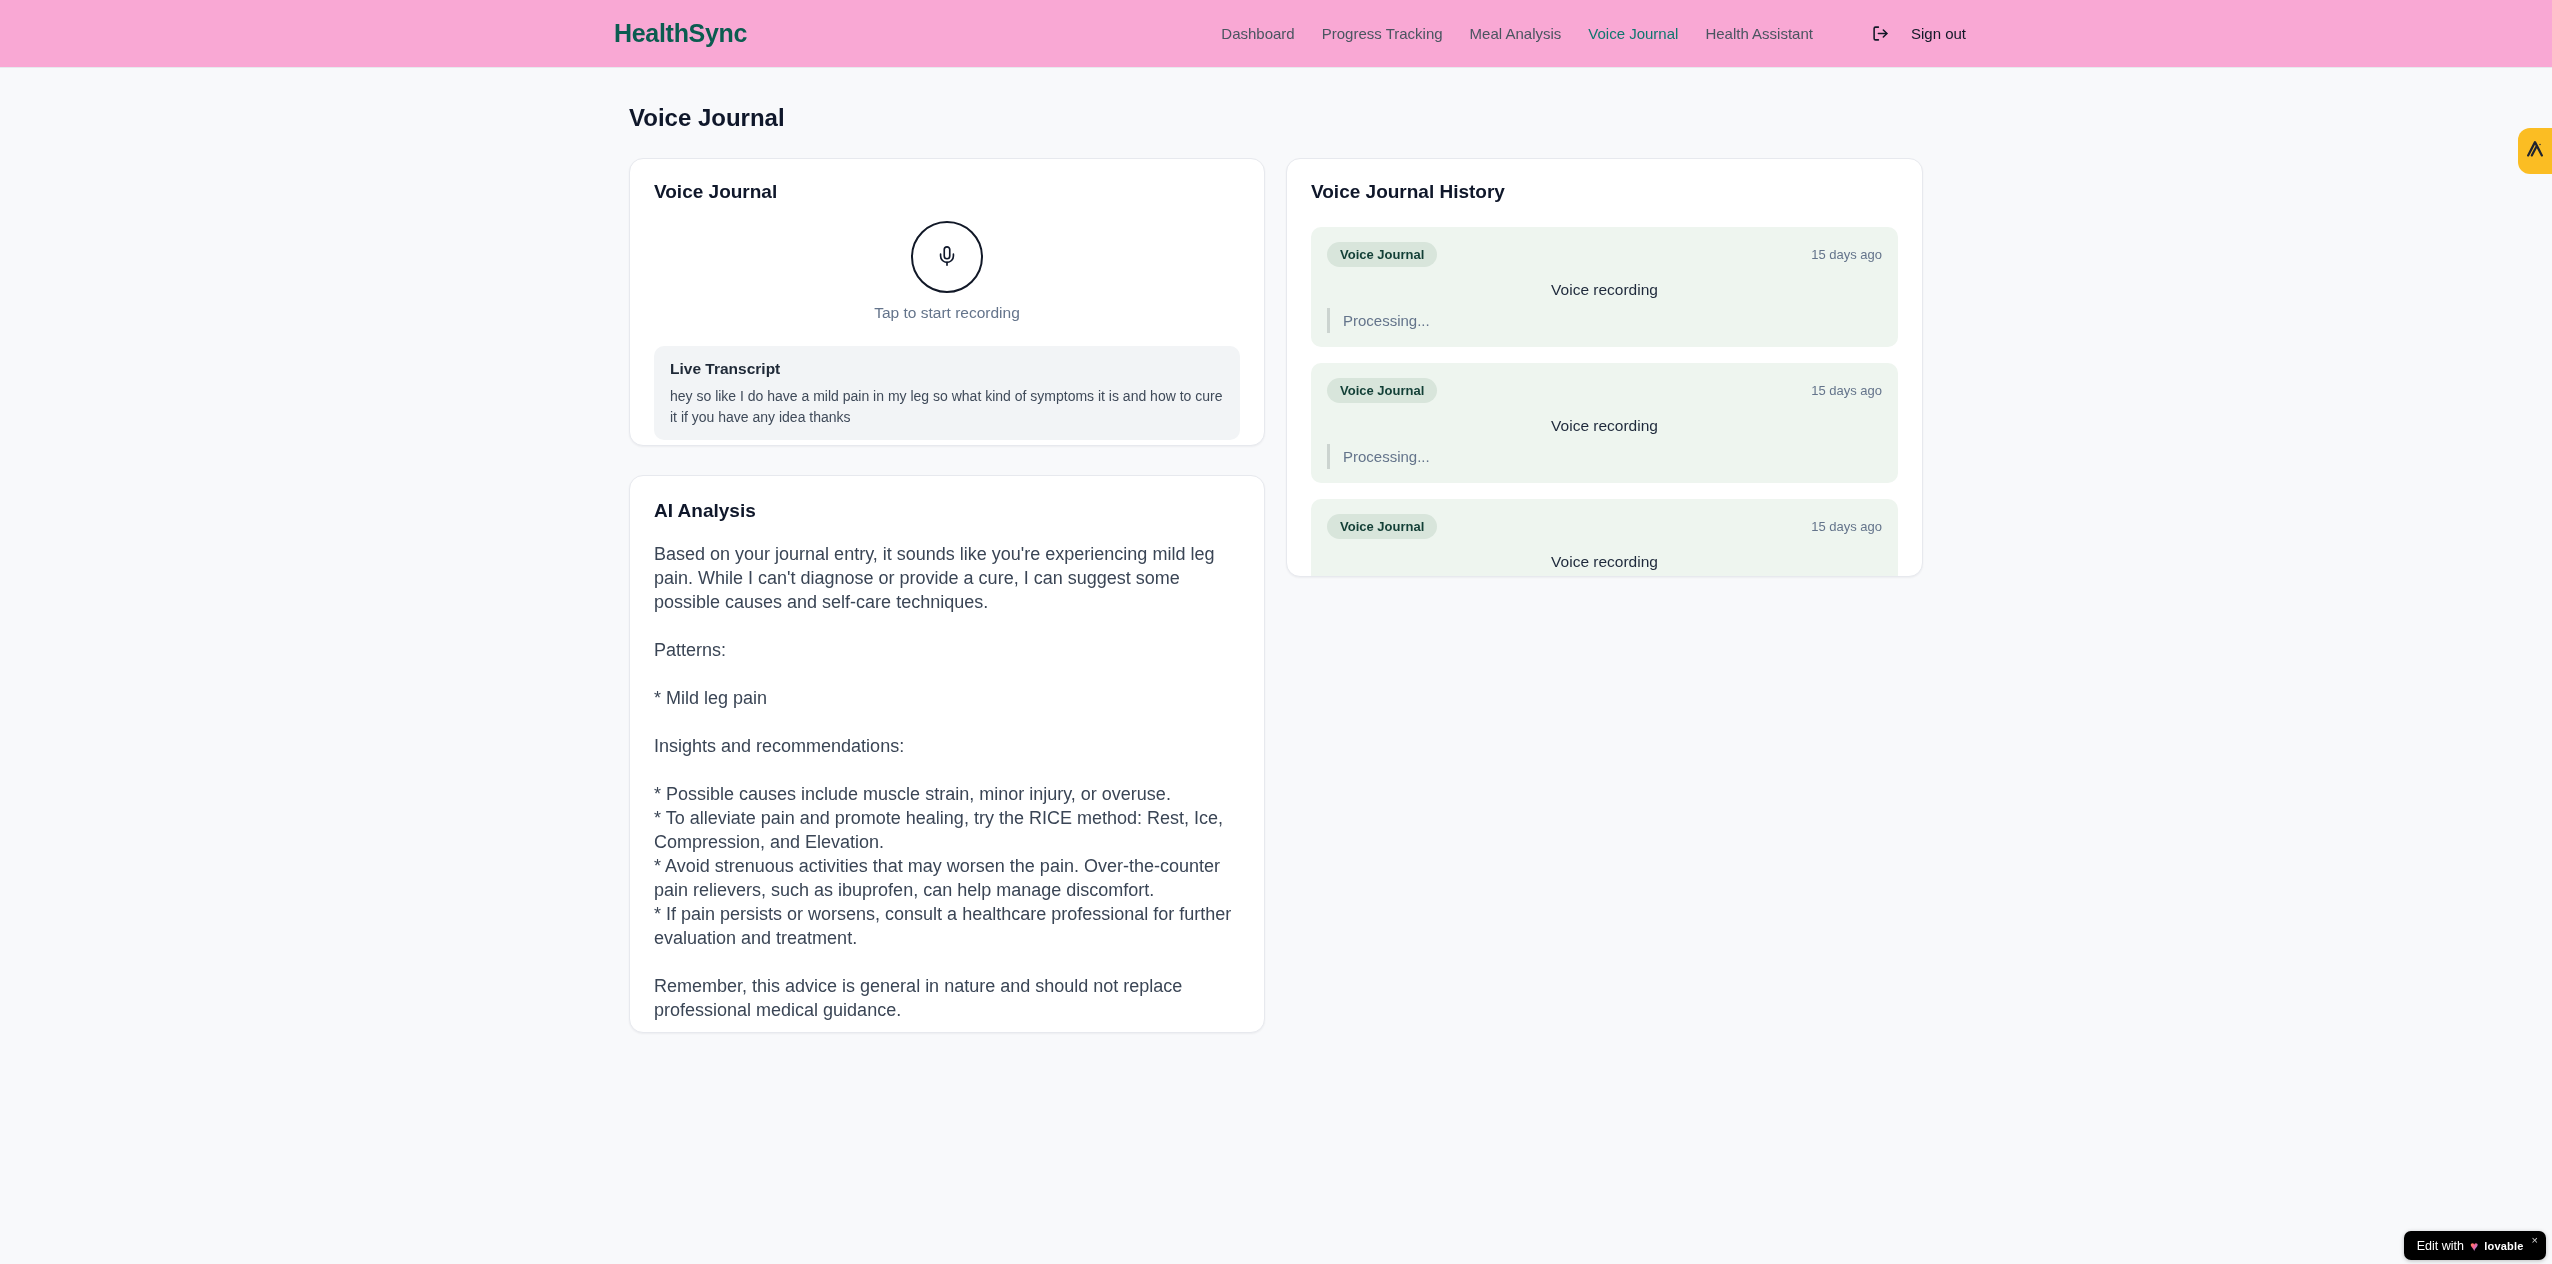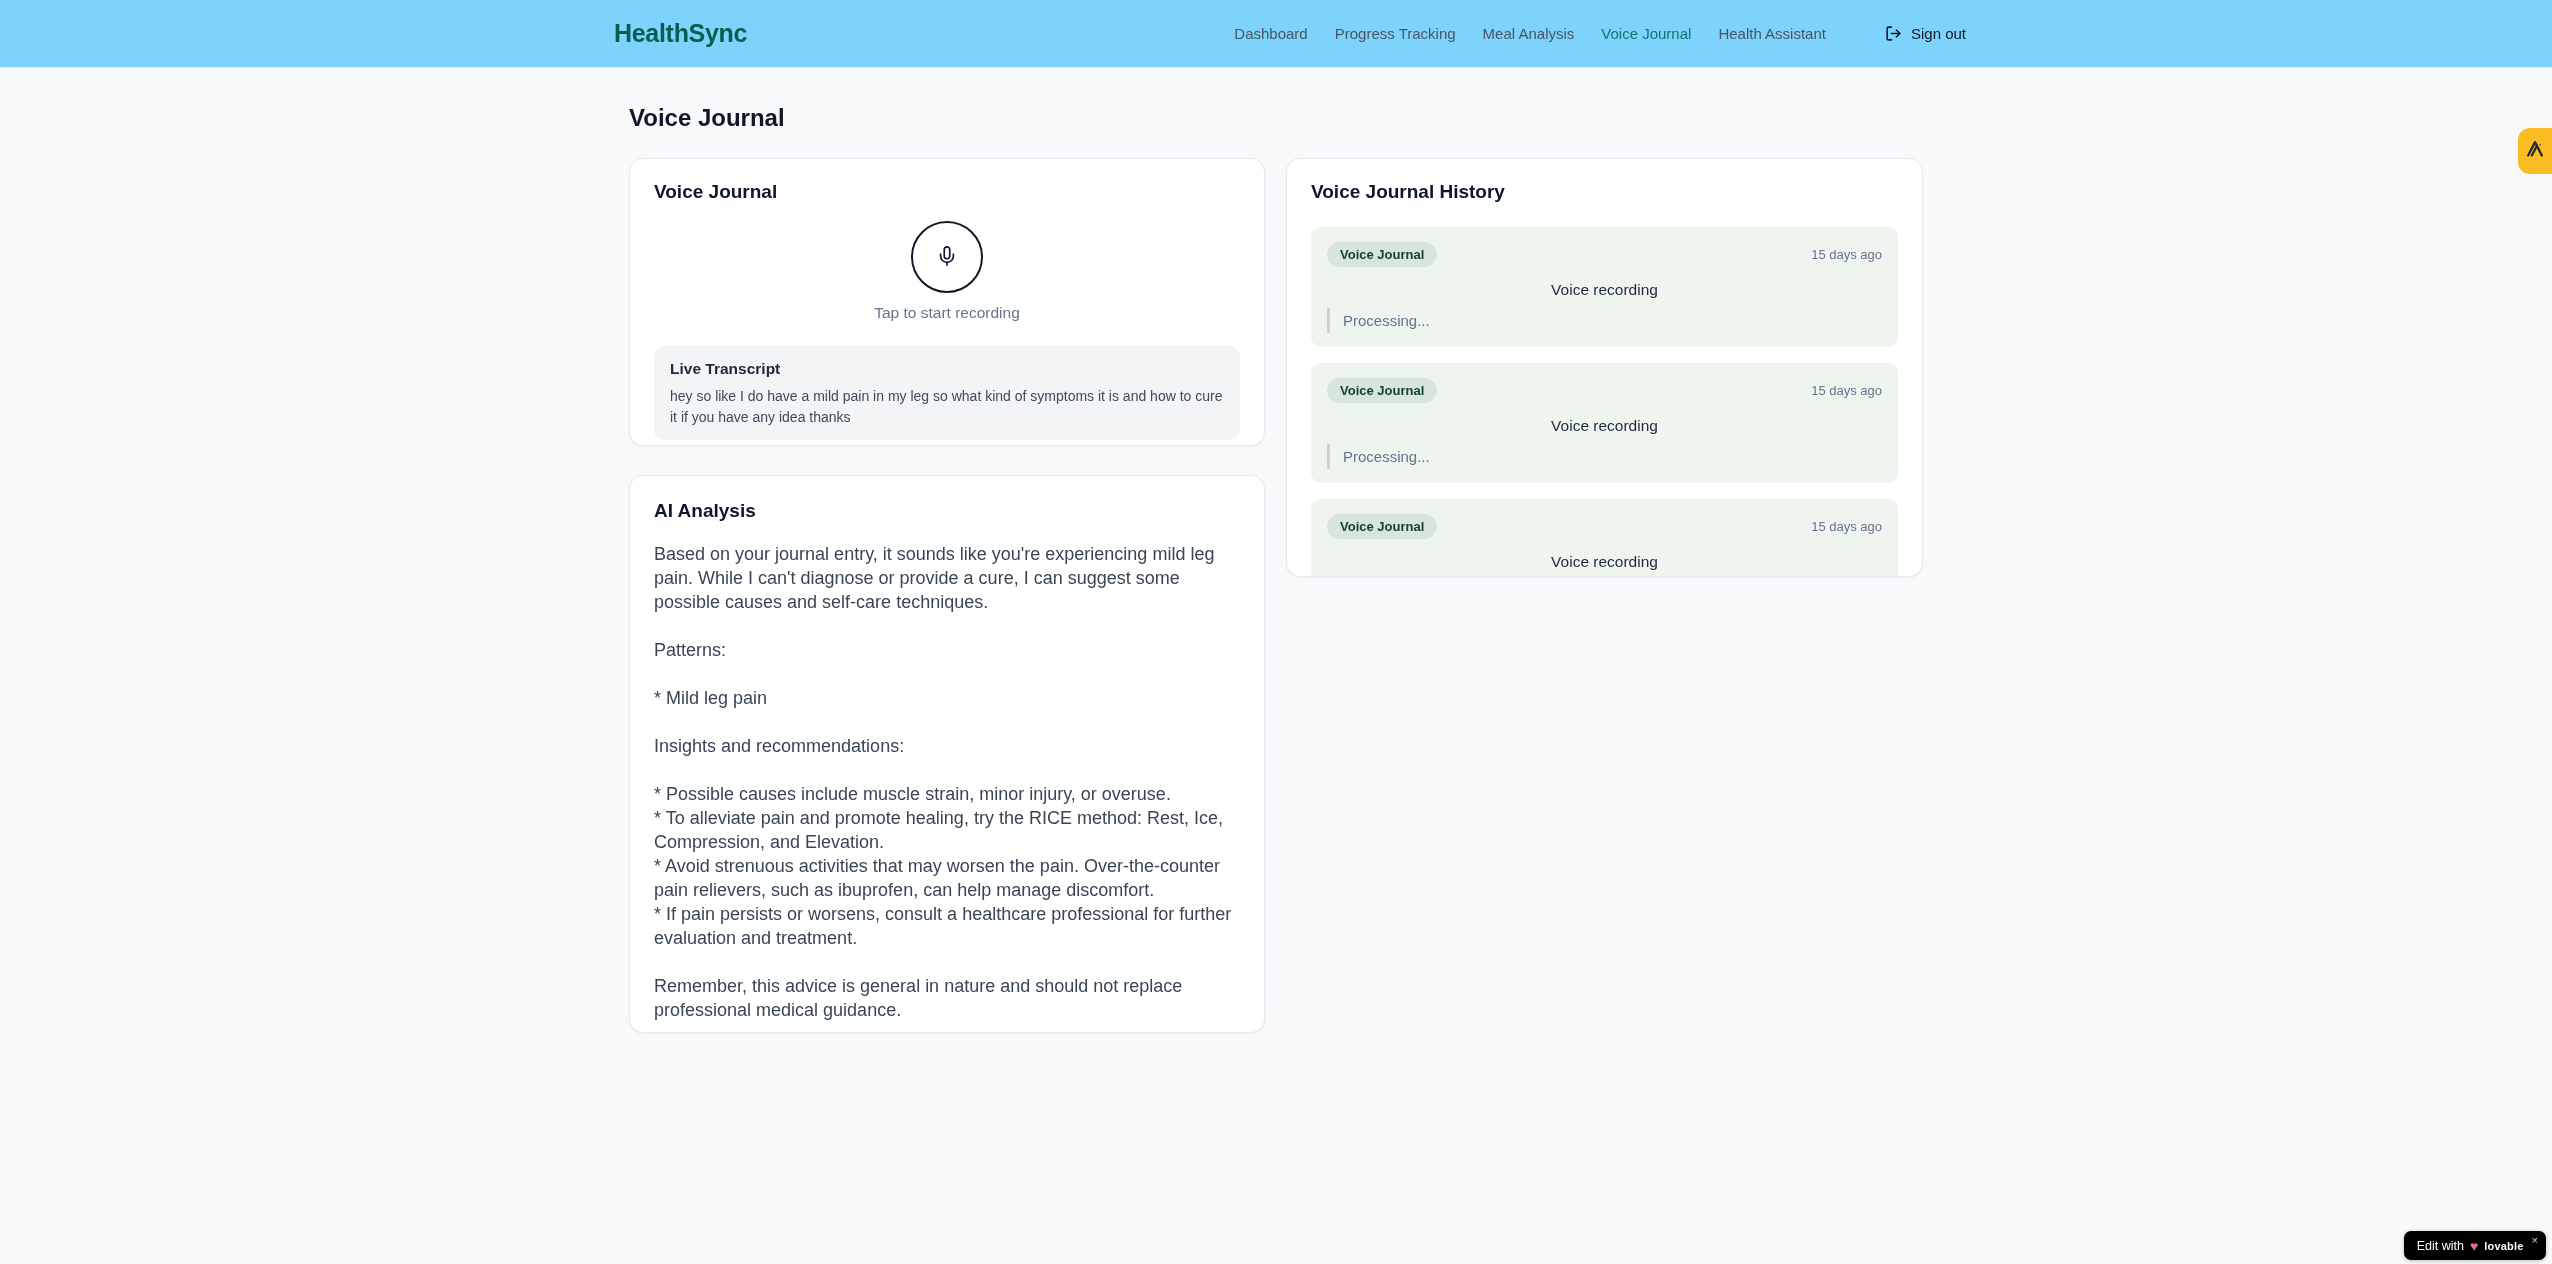--- a/index.html
+++ b/index.html
@@ -6,36 +6,36 @@
   html,body { width:2552px; height:1264px; overflow:hidden; }
   body {
     font-family:"Liberation Sans", sans-serif;
     background:#f8f9fb;
     color:#0f172a;
     position:relative;
   }
 
   
   .header {
-    height:68px; background:#7dd3fc; border-bottom:1px solid #e7eaee;padding-left:28px;
+    height:68px; background:#f9a8d4; border-bottom:1px solid #e7eaee;padding-left:28px;
   }
   .header-inner {
     width:1352px; height:100%; margin:0 auto;
     display:flex; align-items:center; justify-content:space-between;
   }
   .logo {
     font-size:25px; font-weight:700; color:#0b5c50; letter-spacing:-0.3px; cursor:pointer;
   }
   .nav { display:flex; align-items:center; gap:27px; }
   .nav-link {
     font-size:15px; font-weight:500; color:#4a5560; cursor:pointer; text-decoration:none;
   }
   .nav-link.active { color:#0f766e; }
   .signout {
-    display:flex; align-items:flex-start; gap:9px; margin-left:32px;
+    display:flex; align-items:flex-start; gap:22px; margin-left:32px;
     font-size:15px; font-weight:500; color:#111827; cursor:pointer; background:none; border:none;
     font-family:"Liberation Sans", sans-serif;
   }
   .signout svg { display:block; }
 
   
   .main { width:1294px; margin:0 auto; padding-top:34px; }
   .page-title { font-size:24px; font-weight:700; color:#0f172a; line-height:32px; }
 
   .grid {

